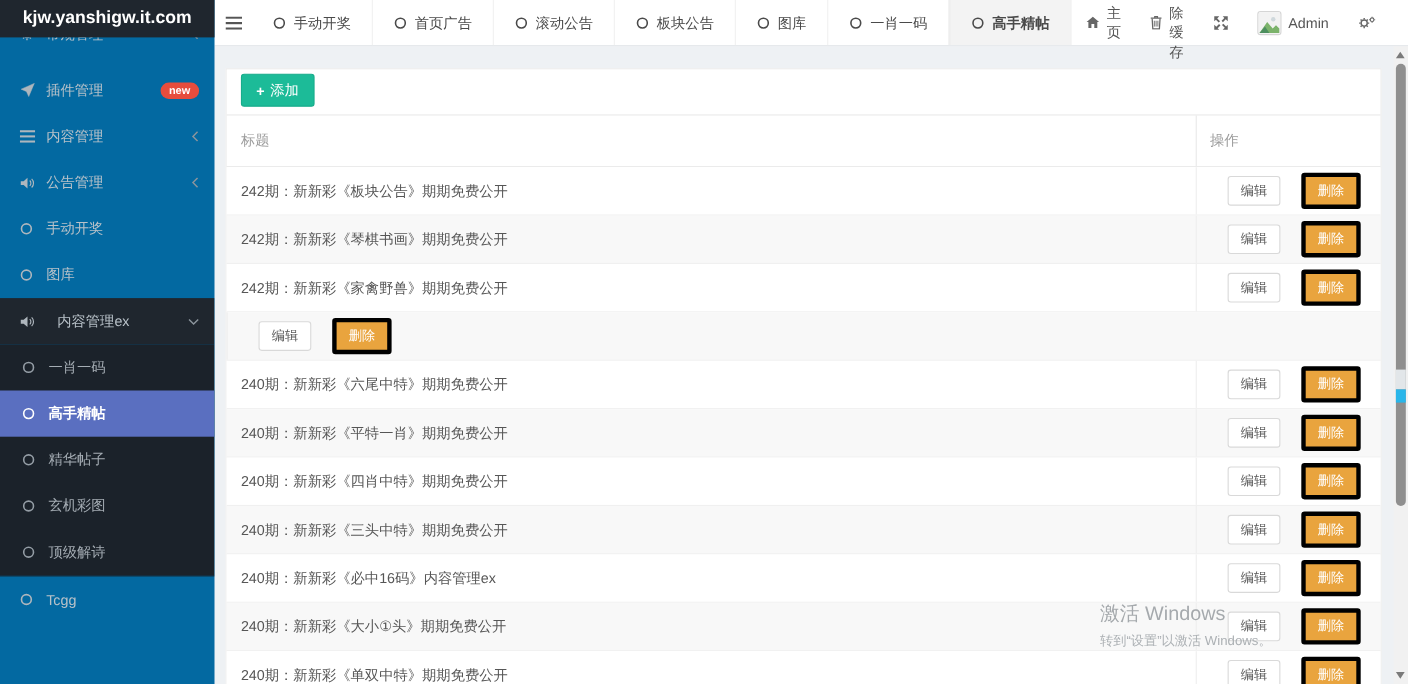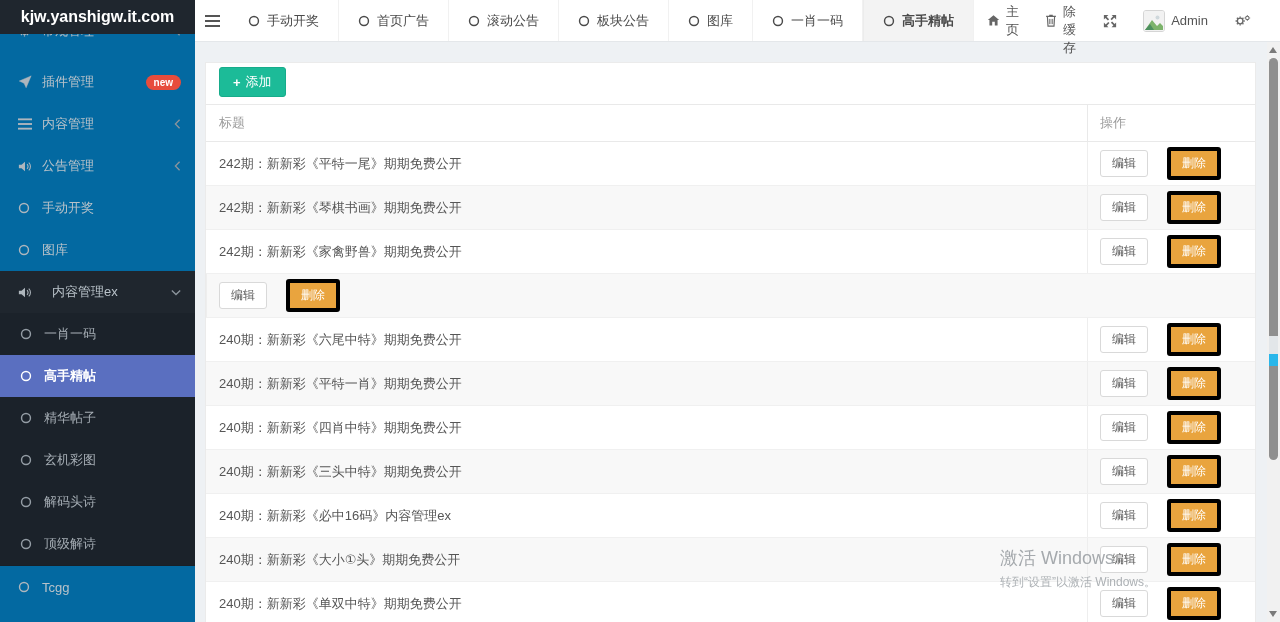--- a/index.html
+++ b/index.html
@@ -35,28 +35,28 @@
   .top-act .aic { display:flex; color:#666; }
   .avatar { width:22px; height:22px; border:1px solid #d5d5d5; border-radius:3px; background:#fafafa; display:flex; align-items:center; justify-content:center; overflow:hidden; }
 
   
   .main { position:absolute; left:195px; top:42px; right:13px; bottom:0; background:#eef1f4; padding:20px 11px 0 10px; overflow:hidden; }
   .card { background:#ffffff; border:1px solid #ebebeb; }
   .toolbar { padding:4px 13px 7px 13px; }
   .btn-add { background:#1cbb98; border:1px solid #17ac8b; color:#ffffff; font-size:13px; padding:5px 13px; border-radius:3px; cursor:pointer; display:inline-flex; align-items:center; gap:5px; font-family:inherit; }
   .btn-add .plus { font-weight:bold; font-size:13px; }
 
-  .thead { display:flex; border-top:1px solid #e9e9e9; border-bottom:1px solid #e9e9e9; height:38px; align-items:center; color:#9a9a9a; font-size:13px; }
+  .thead { display:flex; border-top:1px solid #e9e9e9; border-bottom:1px solid #e9e9e9; height:48px; align-items:center; color:#9a9a9a; font-size:13px; }
   .thead .c-title { flex:1; padding-left:13px; }
   .thead .c-act { width:168px; border-left:1px solid #e9e9e9; padding-left:12px; height:100%; display:flex; align-items:center; }
   .trow { display:flex; height:44px; align-items:stretch; font-size:13px; color:#565656; border-bottom:1px solid #f0f0f0; background:#ffffff; }
   .trow.alt { background:#f8f8f8; }
   .trow .c-title { flex:1; padding-left:13px; display:flex; align-items:center; }
   .trow .c-act { width:168px; border-left:1px solid #eeeeee; padding-left:12px; display:flex; align-items:center; }
-  .btn-edit { background:#ffffff; border:1px solid #d9d9d9; color:#5a5a5a; font-size:12px; padding:4px 11px; border-radius:3px; cursor:pointer; font-family:inherit; }
+  .btn-edit { background:#ffffff; border:1px solid #d9d9d9; color:#5a5a5a; font-size:12px; padding:4px 11px; border-radius:3px; cursor:pointer; font-family:inherit;margin-left:16px; }
   .btn-del { background:#e9a43e; border:4px solid #000000; color:#ffffff; font-size:12px; padding:4px 11px; border-radius:3px; cursor:pointer; margin-left:19px; font-family:inherit; }
 
   
   .vscroll { position:absolute; right:0; top:42px; bottom:0; width:13px; background:#f1f1f1; z-index:4; }
   .sb-arrow { width:0; height:0; border-left:4px solid transparent; border-right:4px solid transparent; position:absolute; left:2px; }
   .sb-up { top:5px; border-bottom:6px solid #7a7a7a; }
   .sb-down { bottom:5px; border-top:6px solid #7a7a7a; }
   .sb-thumb { position:absolute; top:16px; left:2px; width:9px; height:402px; background:#8f8f8f; border-radius:5px; }
   .sb-gap { position:absolute; top:278px; left:0; width:9px; height:18px; background:#e2e6e9; }
   .sb-cyan { position:absolute; top:296px; left:0; width:9px; height:12px; background:#29b6ea; }
@@ -183,28 +183,20 @@
           </span>
           <span class="lbl">精华帖子</span>
         </div>
         <div class="sub-item">
           <span class="ic">
             <svg width="12" height="12" viewBox="0 0 14 14">
               <circle cx="7" cy="7" r="5.2" fill="none" stroke="currentColor" stroke-width="1.7"></circle>
             </svg>
           </span>
           <span class="lbl">玄机彩图</span>
-        </div>
-        <div class="sub-item">
-          <span class="ic">
-            <svg width="12" height="12" viewBox="0 0 14 14">
-              <circle cx="7" cy="7" r="5.2" fill="none" stroke="currentColor" stroke-width="1.7"></circle>
-            </svg>
-          </span>
-          <span class="lbl">解码头诗</span>
         </div>
         <div class="sub-item">
           <span class="ic">
             <svg width="12" height="12" viewBox="0 0 14 14">
               <circle cx="7" cy="7" r="5.2" fill="none" stroke="currentColor" stroke-width="1.7"></circle>
             </svg>
           </span>
           <span class="lbl">顶级解诗</span>
         </div>
       </div>
@@ -349,21 +341,21 @@
         <span class="plus">+</span>
         <span>添加</span>
       </button>
     </div>
     <div class="thead">
       <div class="c-title">标题</div>
       <div class="c-act">操作</div>
     </div>
     <div id="tbody">
         <div class="trow">
-          <div class="c-title">242期：新新彩《平特一尾》期期免费公开</div>
+          <div class="c-title">242期：新新彩《板块公告》期期免费公开</div>
           <div class="c-act">
             <button class="btn-edit">编辑</button>
             <button class="btn-del">删除</button>
           </div>
         </div>
         <div class="trow alt">
           <div class="c-title">242期：新新彩《琴棋书画》期期免费公开</div>
           <div class="c-act">
             <button class="btn-edit">编辑</button>
             <button class="btn-del">删除</button>

